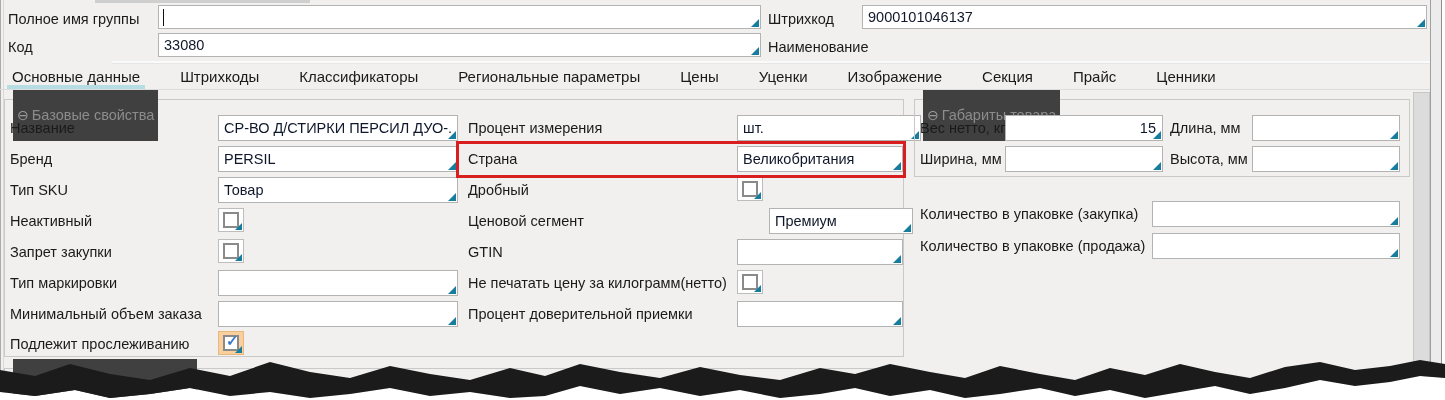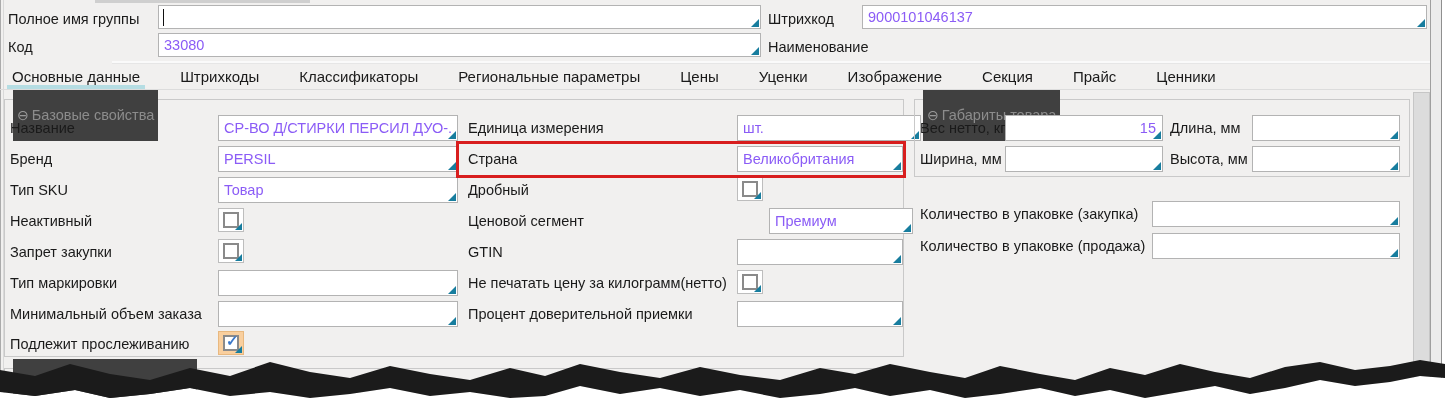--- a/index.html
+++ b/index.html
@@ -4,21 +4,21 @@
 <style>
   :root{
     --red:#d81e1e; --underline:#b5dde3; --peach:#f9cf9e; --grip:#177d9e;
   }
   *{margin:0;padding:0;box-sizing:border-box;}
   body{font-family:"Liberation Sans",sans-serif;background:#fff;}
   .screen{position:relative;width:1445px;height:400px;background:#f1f0ef;overflow:hidden;}
   .lbl{position:absolute;font-size:14.5px;color:#1a1a1a;white-space:nowrap;line-height:20px;}
   .field{position:absolute;background:#fff;border:1px solid #b3b3b3;}
   .field input{width:100%;height:100%;border:none;outline:none;background:transparent;
-    font-family:"Liberation Sans",sans-serif;font-size:14.5px;color:#8b5cf6;padding:0 6px 0 5px;}
+    font-family:"Liberation Sans",sans-serif;font-size:14.5px;color:#0f172a;padding:0 6px 0 5px;}
   .field input.alignright{text-align:right;}
   .grip{position:absolute;bottom:1px;right:1px;width:0;height:0;
     border-style:solid;border-width:0 0 8px 8px;border-color:transparent transparent var(--grip) transparent;}
   .caret{position:absolute;left:4px;top:3px;width:1px;height:17px;background:#111;}
   
   .tabs{position:absolute;left:12px;top:64px;height:25px;display:flex;gap:40px;align-items:center;}
   .tab{position:relative;font-size:15px;color:#1a1a1a;white-space:nowrap;cursor:default;}
   .tab.active::after{content:"";position:absolute;left:-5px;right:-5px;bottom:-4px;height:4px;background:var(--underline);}
   .tabline{position:absolute;left:0;top:89px;width:1445px;height:1px;background:#dcdcdc;}
   .tabs-topstrip{position:absolute;left:112px;top:61px;width:1319px;height:3px;background:#fafafa;border-bottom:1px solid #e6e6e6;}
@@ -136,21 +136,21 @@
   </div>
 
   <div class="lbl" style="left:10px;top:334px">Подлежит прослеживанию</div>
   <div class="cbcell checked" style="left:218px;top:331px">
     <span class="cbbox">
         <span class="mark">✓</span>
       </span>
     <span class="grip"></span>
   </div>
 
-  <div class="lbl" style="left:468px;top:118px">Единица измерения</div>
+  <div class="lbl" style="left:468px;top:118px">Процент измерения</div>
   <div class="field" style="left:737px;top:115px;width:184px;height:26px">
     <input value="шт." style="">
     <span class="grip"></span>
   </div>
 
   <div class="lbl" style="left:468px;top:149px">Страна</div>
   <div class="field" style="left:737px;top:146px;width:166px;height:26px">
     <input value="Великобритания" style="">
     <span class="grip"></span>
   </div>

